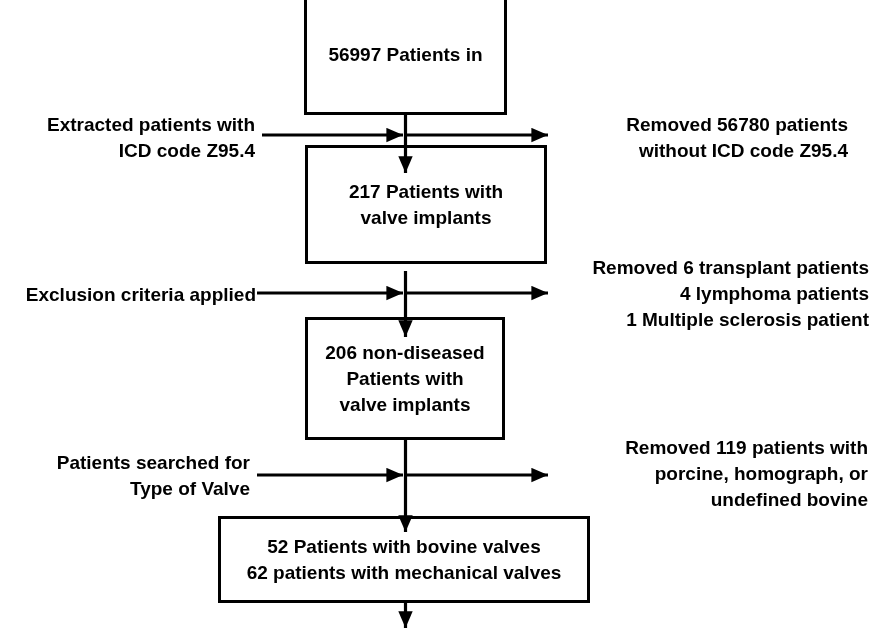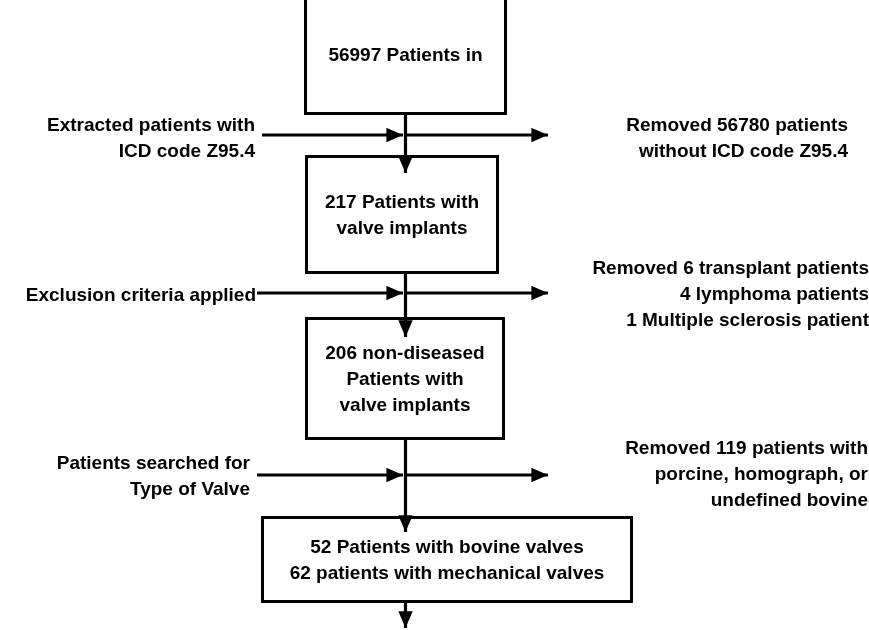--- a/index.html
+++ b/index.html
@@ -20,23 +20,23 @@
     position: absolute;
     border: 3px solid var(--ink, #000000);
     display: flex;
     flex-direction: column;
     justify-content: center;
     align-items: center;
     text-align: center;
     background: transparent;
   }
   .box1 { left: 304px; top: -5px;  width: 203px; height: 120px; }
-  .box2 { left: 305px; top: 155px; width: 194px; height: 119px; }
+  .box2 { left: 305px; top: 145px; width: 242px; height: 119px; }
   .box3 { left: 305px; top: 317px; width: 200px; height: 123px; text-align: right; }
-  .box4 { left: 218px; top: 516px; width: 372px; height: 87px; margin-left: 43px; }
+  .box4 { left: 218px; top: 516px; width: 372px; height: 87px; }
   .lbl {
     position: absolute;
     text-align: right;
   }
   .lblL1 { left: 8px;   top: 112px; width: 247px; }
   .lblL2 { left: 0px;   top: 282px; width: 256px; }
   .lblL3 { left: 5px;   top: 450px; width: 245px; }
   .lblR1 { left: 578px; top: 112px; width: 270px; }
   .lblR2 { left: 553px; top: 255px; width: 316px; }
   .lblR3 { left: 553px; top: 435px; width: 315px; }

